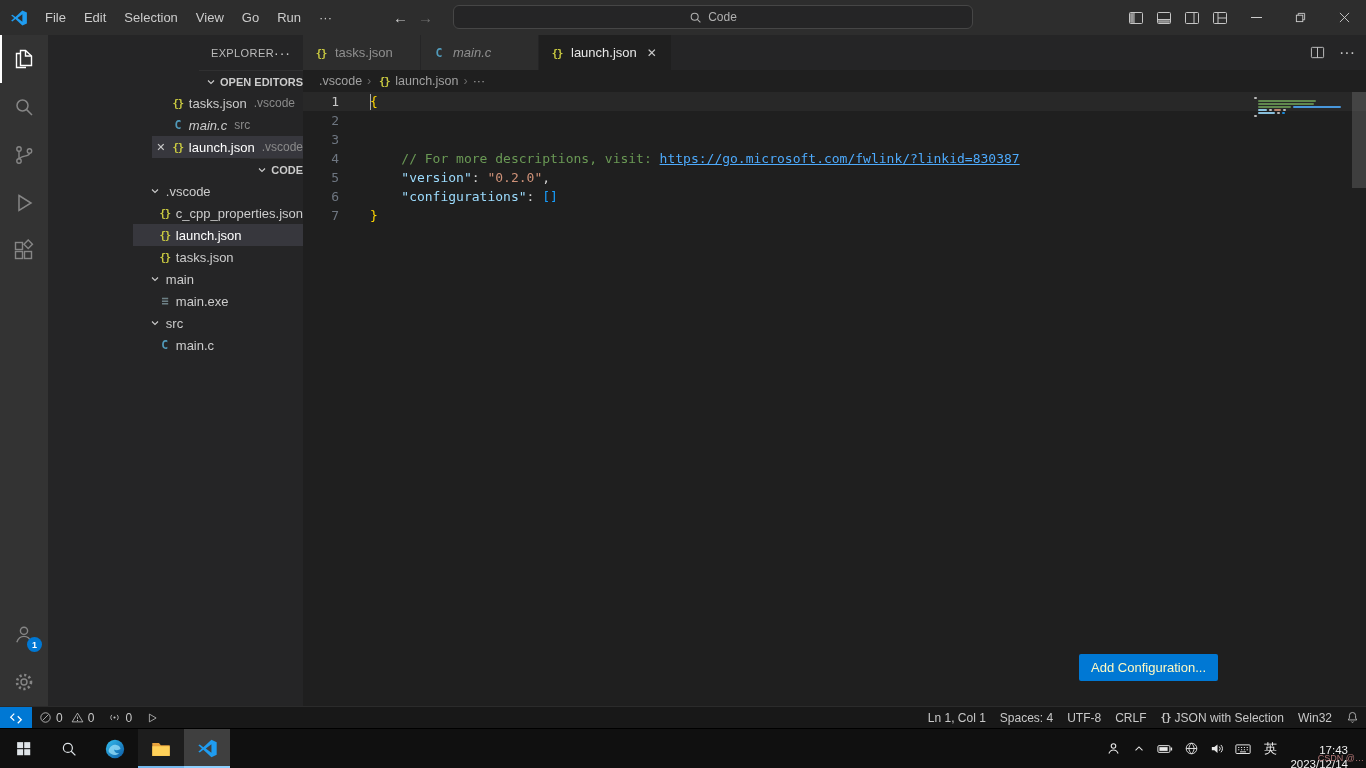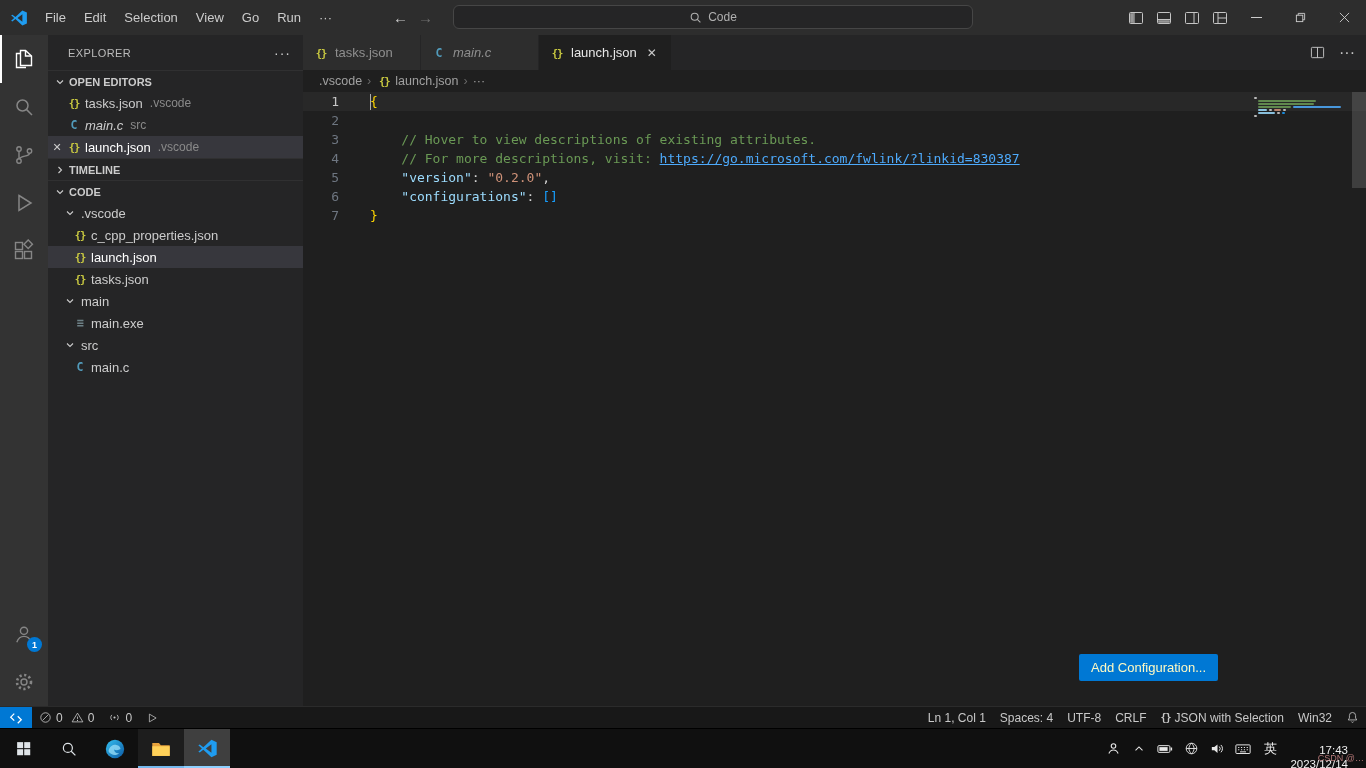--- a/index.html
+++ b/index.html
@@ -34,21 +34,21 @@
     color:#868686;cursor:pointer;position:relative;}
   .act-item.active{color:#ffffff;}
   .act-item.active::before{content:"";position:absolute;left:0;top:0;width:2px;height:48px;background:#ffffff;}
   .act-bottom{margin-top:auto;display:flex;flex-direction:column;align-items:center;}
   .badge{position:absolute;right:6px;bottom:6px;min-width:15px;height:15px;border-radius:8px;
     background:var(--accent);color:#fff;font-size:9px;display:flex;align-items:center;
     justify-content:center;font-weight:700;padding:0 3px;}
 
   
   .sidebar{width:255px;flex:0 0 255px;background:#252526;font-size:13px;display:flex;
-    flex-direction:column;overflow:hidden;}
+    flex-direction:column;overflow:hidden;align-items:flex-end;}
   .sidebar-header{height:35px;flex:0 0 35px;display:flex;align-items:center;padding:0 12px 0 20px;
     font-size:11px;color:#bbbbbb;letter-spacing:.4px;}
   .sidebar-header .more{margin-left:auto;color:#cccccc;cursor:pointer;font-size:14px;letter-spacing:1px;}
   .section-header{height:22px;flex:0 0 22px;display:flex;align-items:center;font-size:11px;
     font-weight:700;color:#cccccc;cursor:pointer;padding-left:4px;border-top:1px solid rgba(255,255,255,.05);}
   .section-header .lbl{margin-left:1px;}
   .row{height:22px;display:flex;align-items:center;cursor:pointer;white-space:nowrap;}
   .row.selected{background:#37373d;color:#ffffff;}
   .row .detail{margin-left:7px;color:#8a8a8a;font-size:12px;}
   .row .close-slot{width:18px;flex:0 0 18px;display:flex;align-items:center;justify-content:center;
@@ -296,28 +296,20 @@
             <span class="detail">src</span>
           </div>
           <div class="row selected">
             <span class="close-slot">✕</span>
             <span class="fi fi-json">{}</span>
             <span class="nm">launch.json</span>
             <span class="detail">.vscode</span>
           </div>
         </div>
       <div class="section-header">
-        <span class="chev closed">
-            <svg width="16" height="16" viewBox="0 0 16 16">
-              <path d="M5 6.5l3 3 3-3" fill="none" stroke="currentColor" stroke-width="1.1"></path>
-            </svg>
-          </span>
-        <span class="lbl">TIMELINE</span>
-      </div>
-      <div class="section-header">
         <span class="chev">
             <svg width="16" height="16" viewBox="0 0 16 16">
               <path d="M5 6.5l3 3 3-3" fill="none" stroke="currentColor" stroke-width="1.1"></path>
             </svg>
           </span>
         <span class="lbl">CODE</span>
       </div>
       <div>
           <div class="row" style="padding-left: 14px;">
             <span class="chev">
@@ -404,21 +396,21 @@
           </span>
           <span class="bc-sep">›</span>
           <span class="bc-item">
             <span>···</span>
           </span>
         </div>
       <div class="code-area">
         <div>
             <div class="code-line current"><span class="gutter">1</span><span class="line-content"><span class="cursor"></span><span class="tk-b1">{</span></span></div>
             <div class="code-line"><span class="gutter">2</span></div>
-            <div class="code-line"><span class="gutter">3</span><span class="line-content"><span class="tk-comment">    // Hover to view descriptions of existing attributes.</span></span></div>
+            <div class="code-line"><span class="gutter">3</span></div>
             <div class="code-line"><span class="gutter">4</span><span class="line-content"><span class="tk-comment">    // For more descriptions, visit: </span><span class="tk-link">https://go.microsoft.com/fwlink/?linkid=830387</span></span></div>
             <div class="code-line"><span class="gutter">5</span><span class="line-content"><span class="tk-punct">    </span><span class="tk-key">"version"</span><span class="tk-punct">: </span><span class="tk-str">"0.2.0"</span><span class="tk-punct">,</span></span></div>
             <div class="code-line"><span class="gutter">6</span><span class="line-content"><span class="tk-punct">    </span><span class="tk-key">"configurations"</span><span class="tk-punct">: </span><span class="tk-b2">[]</span></span></div>
             <div class="code-line"><span class="gutter">7</span><span class="line-content"><span class="tk-b1">}</span></span></div>
           </div>
         <div class="minimap">
             <div class="mm-row" style="padding-left: 0px;">
               <span class="mm-seg mm-b1" style="width: 3px;"></span>
             </div>
             <div class="mm-row" style="padding-left: 4px;">

